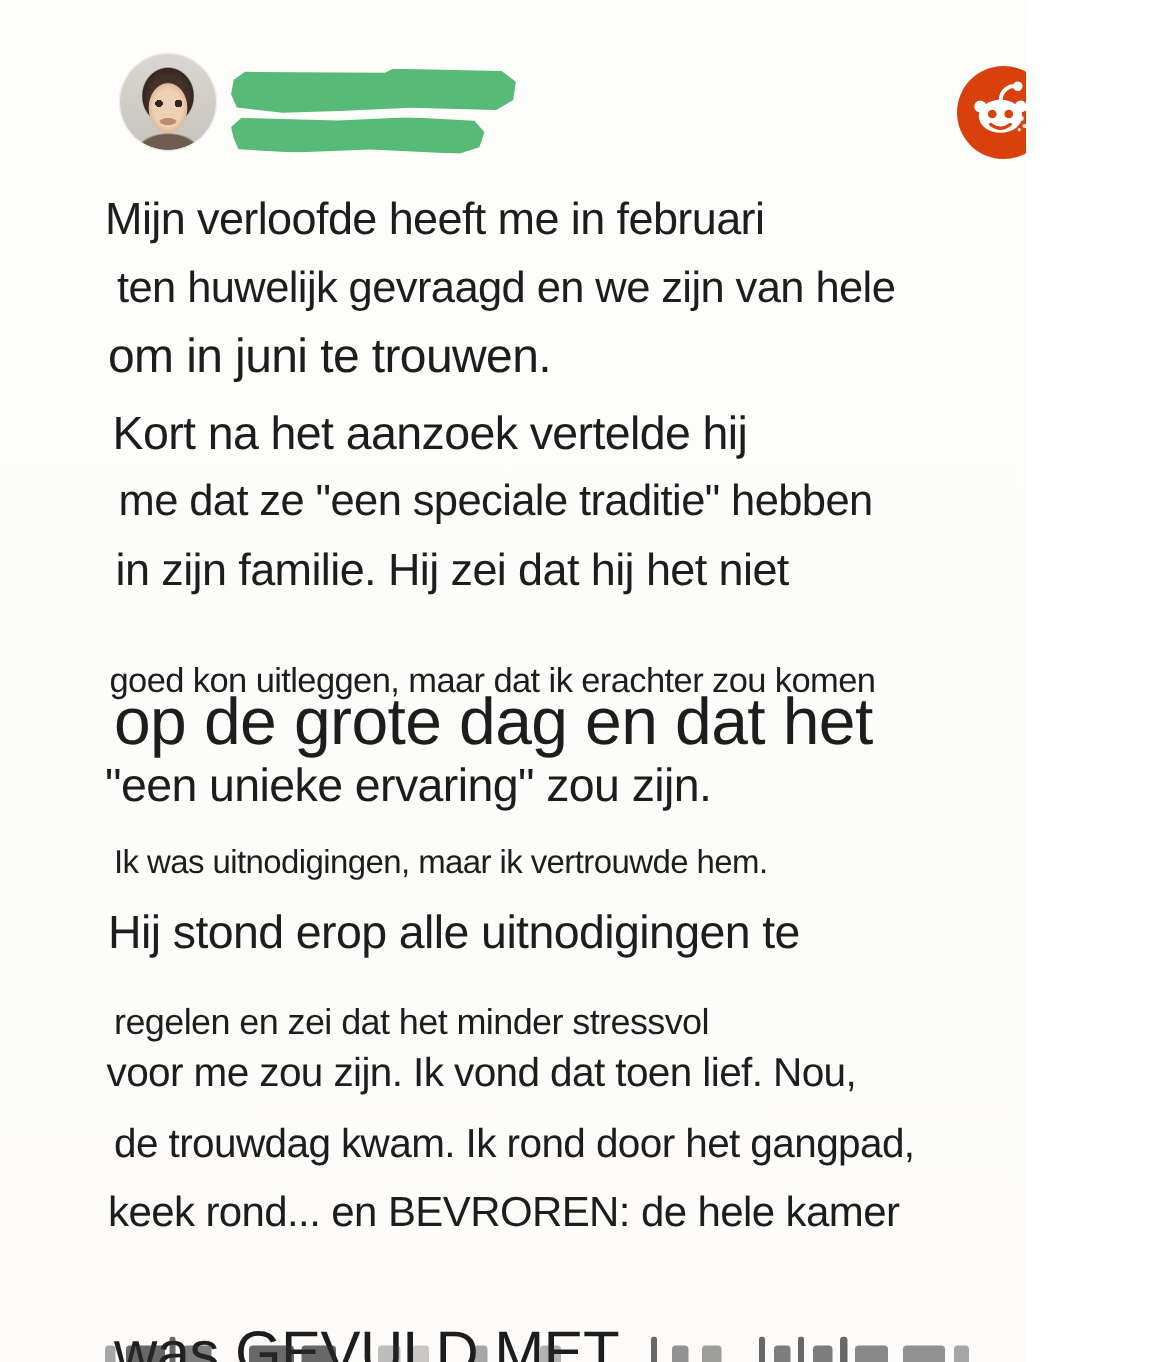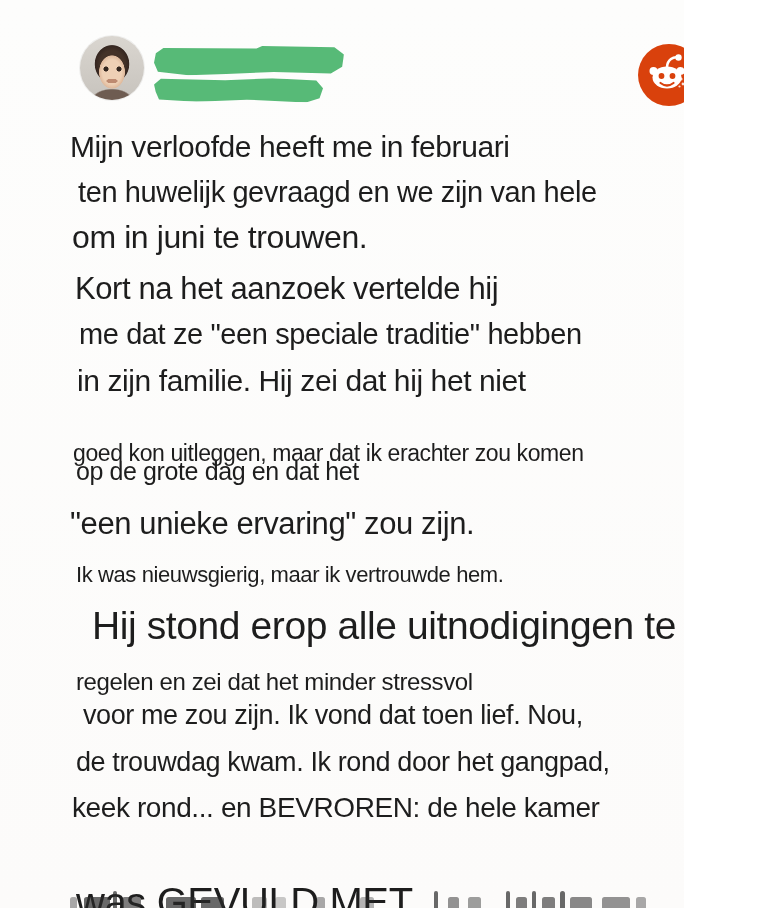--- a/index.html
+++ b/index.html
@@ -54,26 +54,26 @@
     line-height: 1.15;
     font-weight: 400;
   }
   .l1  { left: 70px; top: 130px; font-size: 30px; }
   .l2  { left: 78px; top: 176px; font-size: 29px; }
   .l3  { left: 72px; top: 219px; font-size: 32px; }
   .l4  { left: 75px; top: 271px; font-size: 31px; }
   .l5  { left: 79px; top: 318px; font-size: 29px; }
   .l6  { left: 77px; top: 364px; font-size: 30px; }
   .l7  { left: 73px; top: 440px; font-size: 23px; }
-  .l8  { left: 76px; top: 457px; font-size: 25px; }
+  .l8  { left: 76px; top: 457px; font-size: 44px; }
   .l9  { left: 70px; top: 506px; font-size: 31px; }
   .l10 { left: 76px; top: 562px; font-size: 22px; }
-  .l11 { left: 72px; top: 604px; font-size: 39px; margin-left: 20px; }
+  .l11 { left: 72px; top: 604px; font-size: 31px; }
   .l12 { left: 76px; top: 668px; font-size: 24px; }
-  .l13 { left: 83px; top: 700px; font-size: 27px; }
+  .l13 { left: 71px; top: 700px; font-size: 27px; }
   .l14 { left: 76px; top: 747px; font-size: 27px; }
   .l15 { left: 72px; top: 792px; font-size: 28px; }
   .l16 { left: 76px; top: 879px; font-size: 40px; }
 
   
   .cutoff {
     position: absolute; left: 70px; top: 891px;
     width: 620px; height: 17px; overflow: hidden;
   }
   .cutoff span {
@@ -136,21 +136,21 @@
   <div>
     <div class="post-line l1">Mijn verloofde heeft me in februari</div>
     <div class="post-line l2">ten huwelijk gevraagd en we zijn van hele</div>
     <div class="post-line l3">om in juni te trouwen.</div>
     <div class="post-line l4">Kort na het aanzoek vertelde hij</div>
     <div class="post-line l5">me dat ze "een speciale traditie" hebben</div>
     <div class="post-line l6">in zijn familie. Hij zei dat hij het niet</div>
     <div class="post-line l7">goed kon uitleggen, maar dat ik erachter zou komen</div>
     <div class="post-line l8">op de grote dag en dat het</div>
     <div class="post-line l9">"een unieke ervaring" zou zijn.</div>
-    <div class="post-line l10">Ik was nieuwsgierig, maar ik vertrouwde hem.</div>
+    <div class="post-line l10">Ik was uitnodigingen, maar ik vertrouwde hem.</div>
     <div class="post-line l11">Hij stond erop alle uitnodigingen te</div>
     <div class="post-line l12">regelen en zei dat het minder stressvol</div>
     <div class="post-line l13">voor me zou zijn. Ik vond dat toen lief. Nou,</div>
     <div class="post-line l14">de trouwdag kwam. Ik rond door het gangpad,</div>
     <div class="post-line l15">keek rond... en BEVROREN: de hele kamer</div>
     <div class="post-line l16">was GEVULD MET</div>
 
     <div class="cutoff">
       <span></span>
         <span></span>

